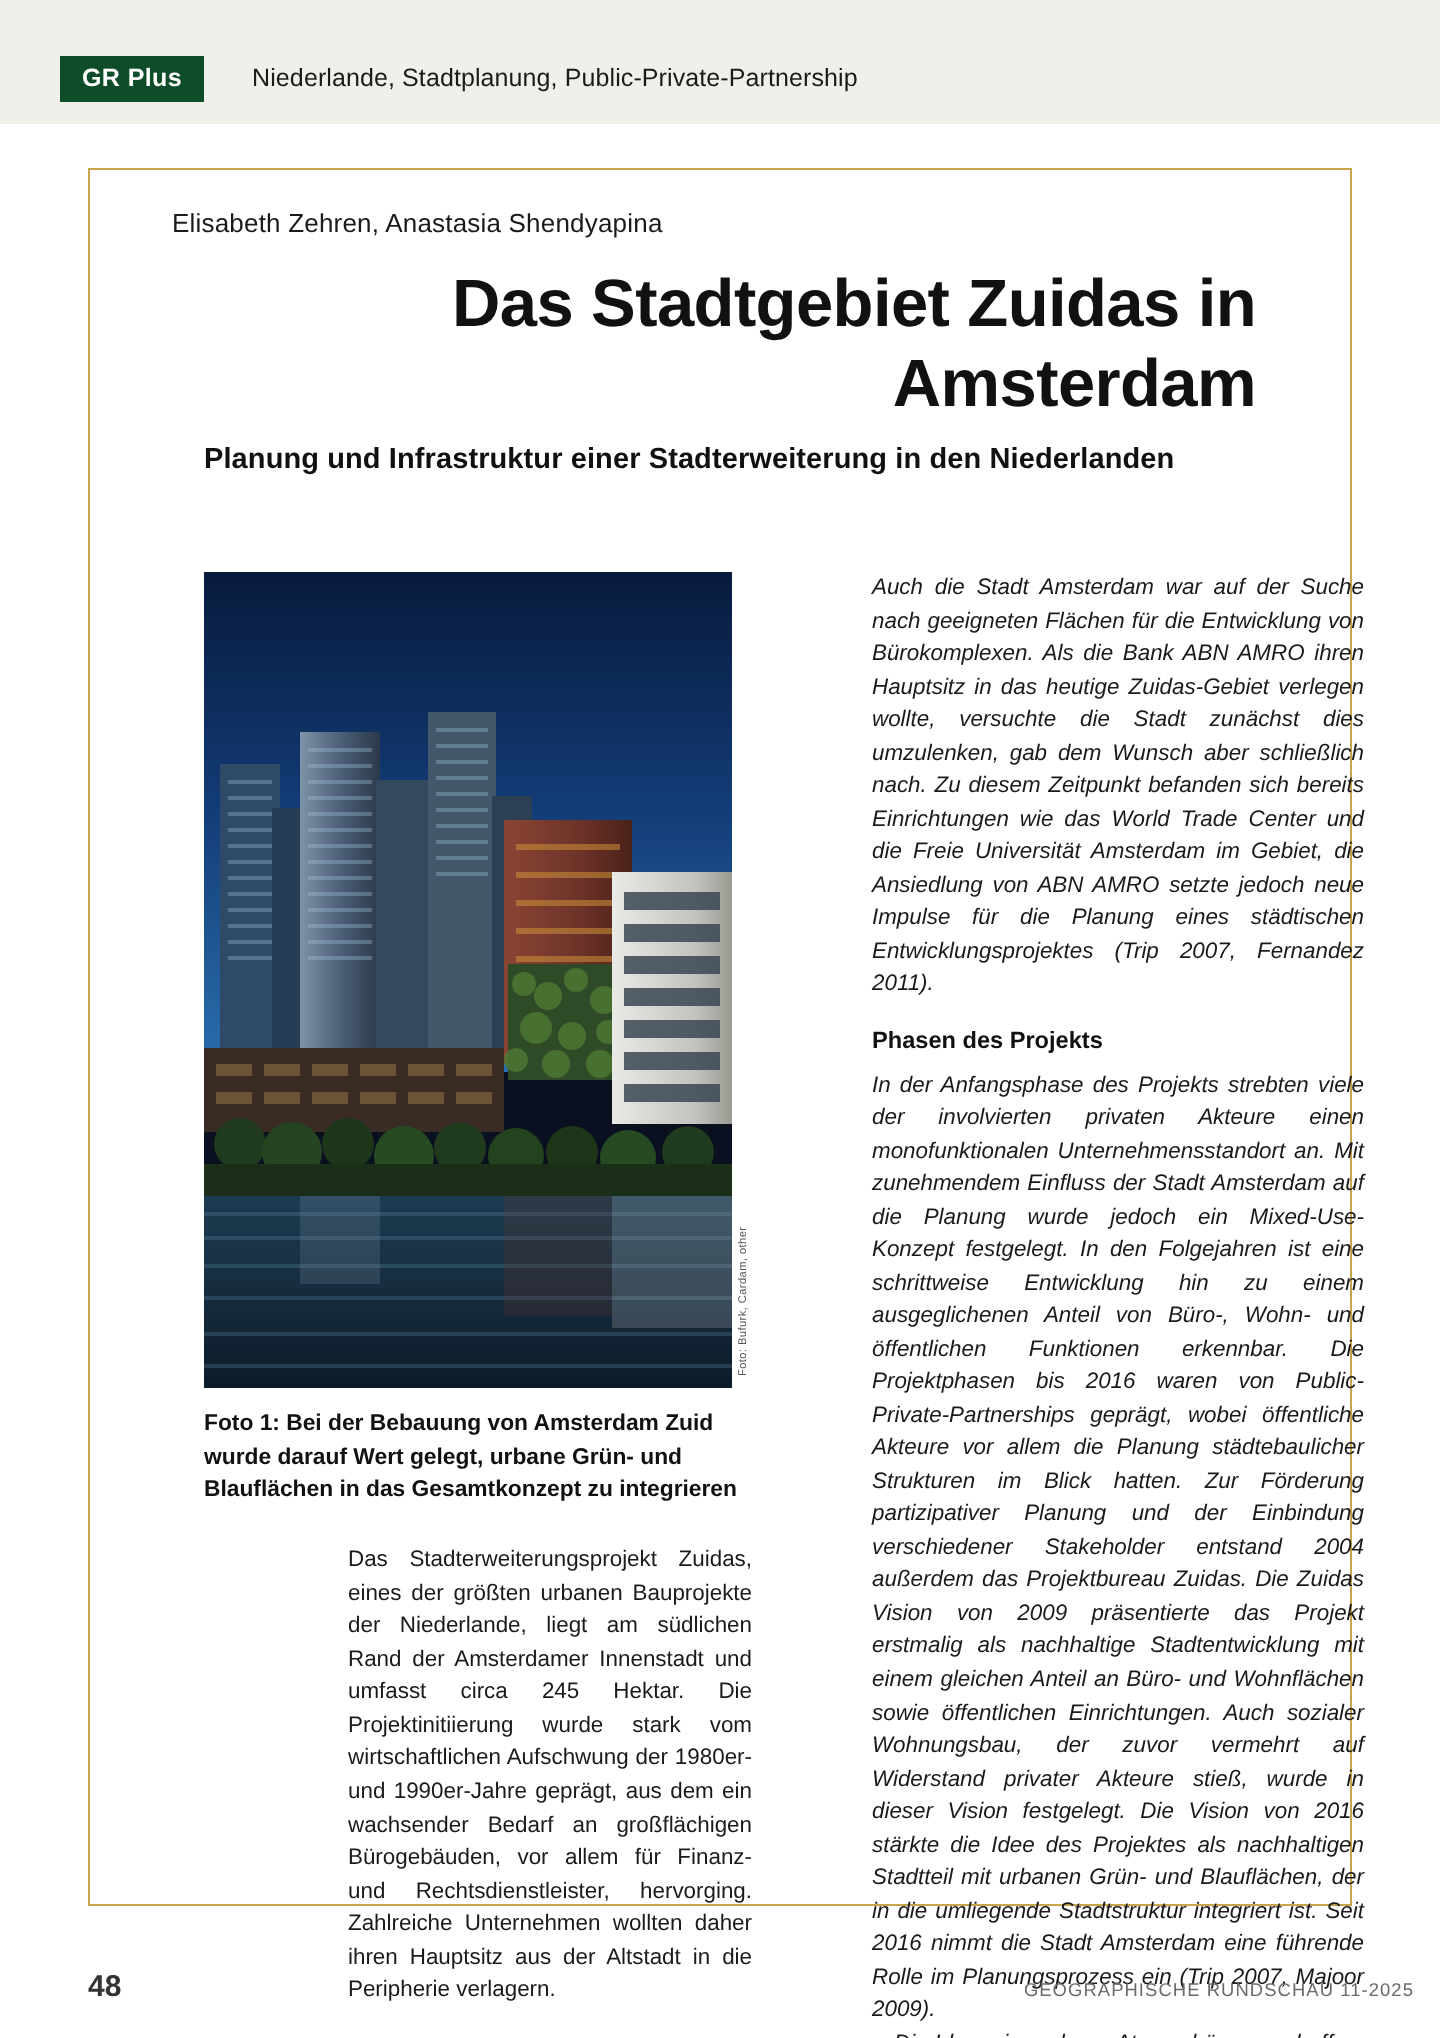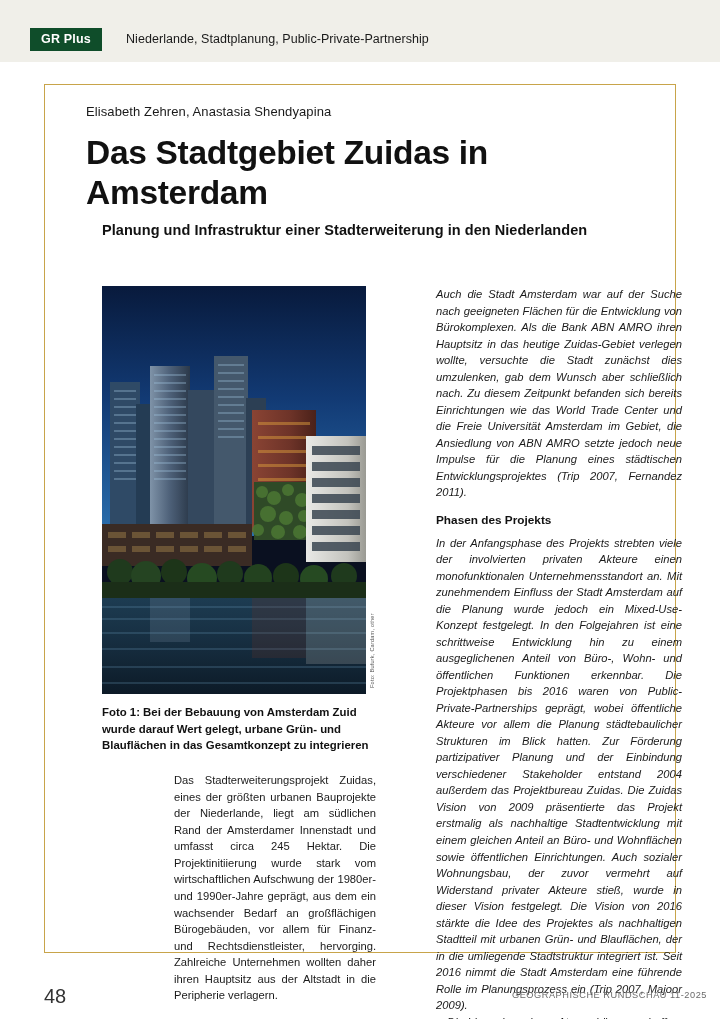--- a/index.html
+++ b/index.html
@@ -76,24 +76,25 @@
   .authors {
     font-size: 13px;
     color: #1a1a1a;
     margin: 0 0 14px 0;
     letter-spacing: 0.1px;
   }
   .title {
     font-size: 33.5px;
     font-weight: bold;
     line-height: 1.18;
-    margin: 0 0 10px 0;
+    margin: 0 0 10px 12px;
     letter-spacing: -0.3px;
     color: #111111;
     max-width: 530px;
+    text-align: right;
   }
   .subtitle {
     font-size: 14.5px;
     font-weight: bold;
     margin: 0 0 22px 16px;
     color: #111111;
     letter-spacing: 0.05px;
     max-width: 580px;
   }
 
@@ -186,22 +187,22 @@
     font-weight: bold;
     margin: 12px 0 8px 0;
     color: #111;
   }
 
   
   .folio {
     position: absolute;
     left: 44px;
     top: 985px;
-    font-size: 20px;
-    font-weight: normal;
+    font-size: 15px;
+    font-weight: bold;
     color: #333333;
   }
   .footer-right {
     position: absolute;
     right: 44px;
     top: 990px;
     font-size: 9.2px;
     color: #6a6a6a;
     letter-spacing: 0.55px;
   }

